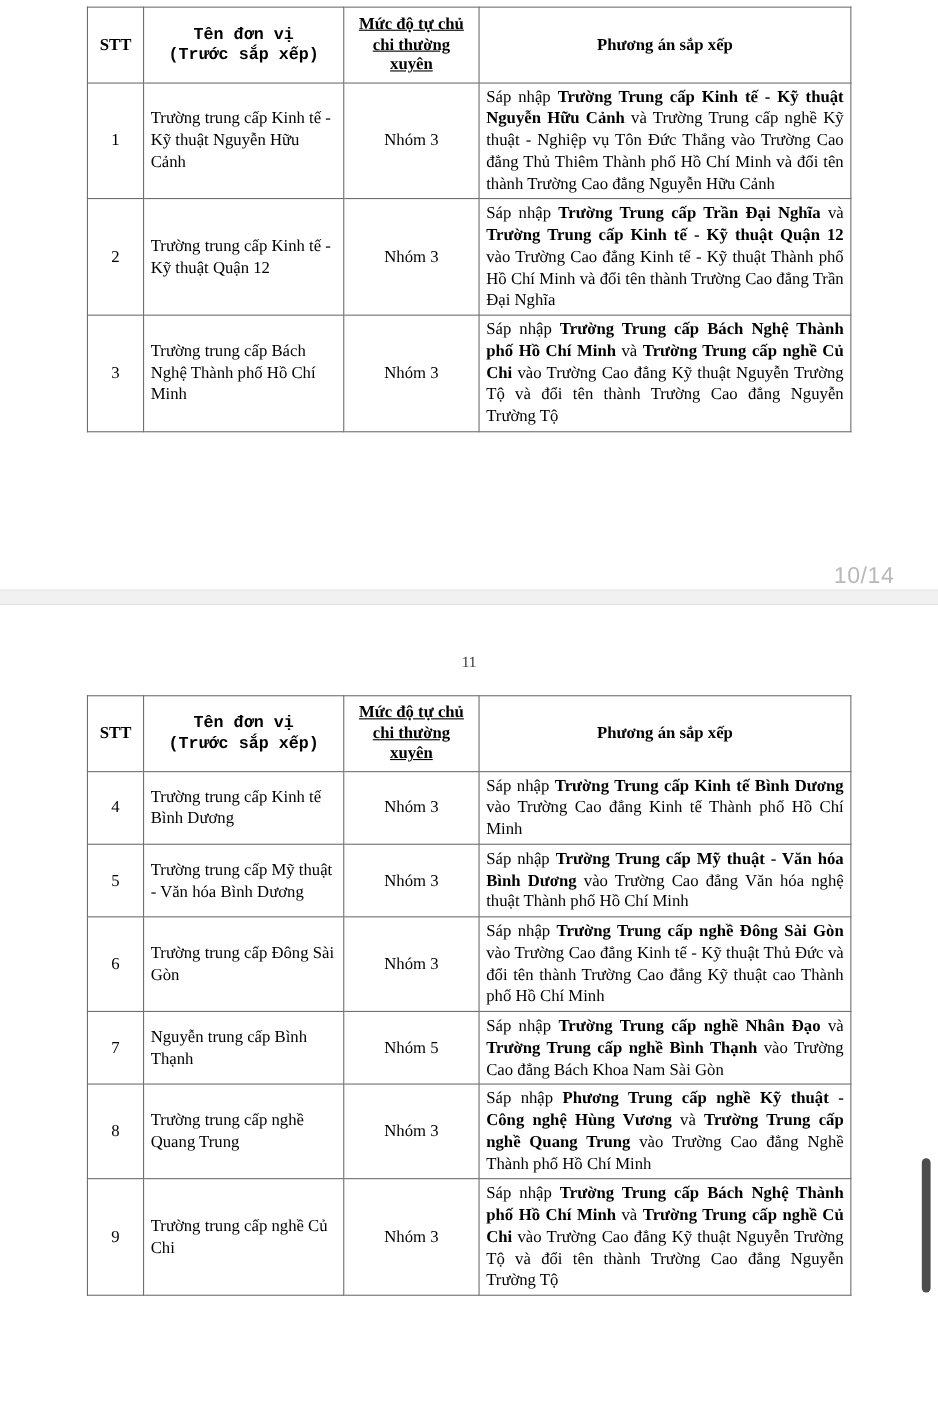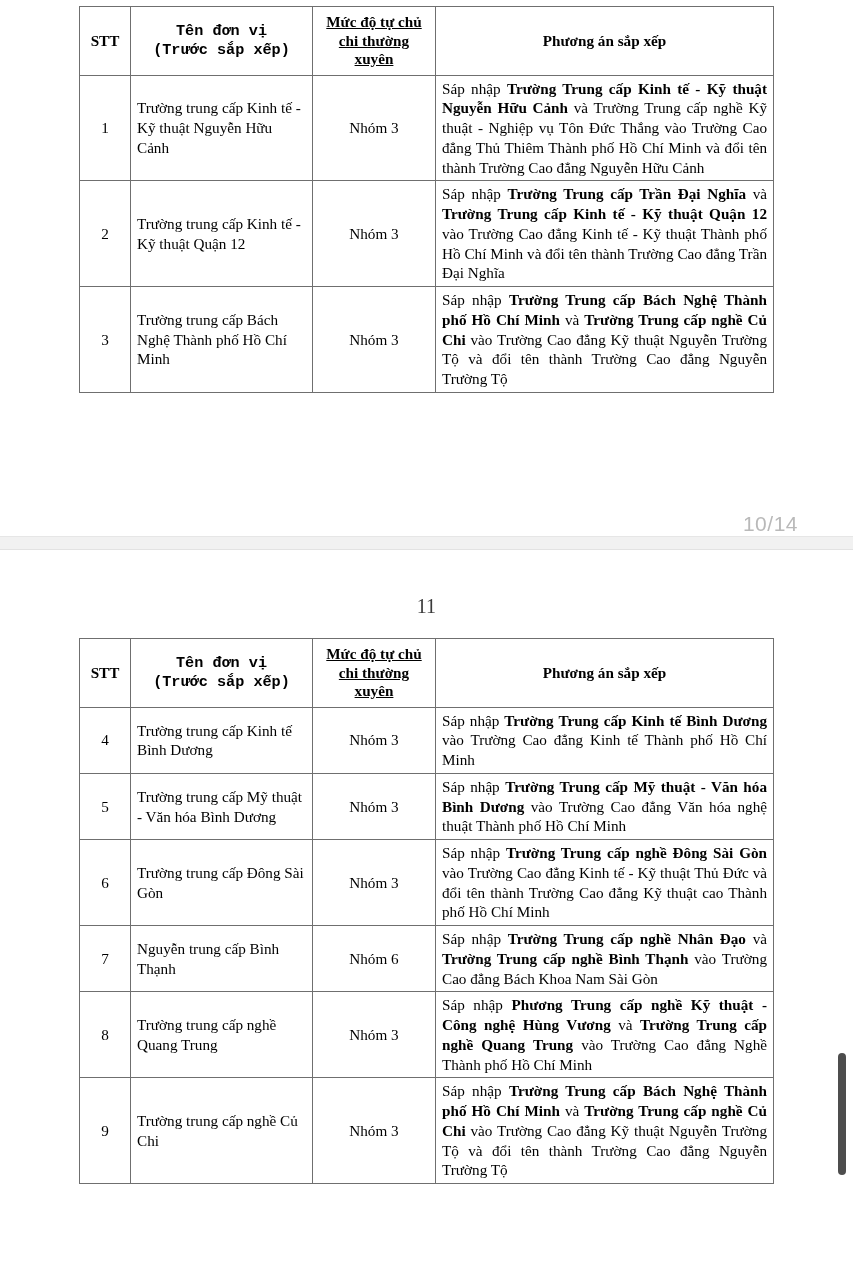--- a/index.html
+++ b/index.html
@@ -37,33 +37,33 @@
     height: 14px;
     background: #f1f1f1;
     border-top: 1px solid #e6e6e6;
     border-bottom: 1px solid #e2e2e2;
     box-sizing: border-box;
   }
 
   
   .page-counter {
     position: absolute;
-    right: 55px;
+    right: 40px;
     top: 512px;
     font-family: "Liberation Sans", "DejaVu Sans", sans-serif;
     font-size: 21px;
     letter-spacing: 0.5px;
     color: #b9b9b9;
     user-select: none;
   }
 
   
   .folio {
     text-align: center;
-    font-size: 20px;
+    font-size: 14px;
     color: #3a3a3a;
     line-height: 1;
   }
 
   
   .doc-table {
     border-collapse: collapse;
     table-layout: fixed;
     margin: 0 auto;
     width: 694px;
@@ -218,21 +218,21 @@
           </tr>
           <tr>
             <td class="cell-stt">6</td>
             <td class="cell-name">Trường trung cấp Đông Sài Gòn</td>
             <td class="cell-grp">Nhóm 3</td>
             <td class="cell-plan"><span>Sáp nhập </span><b>Trường Trung cấp nghề Đông Sài Gòn</b><span> vào Trường Cao đẳng Kinh tế - Kỹ thuật Thủ Đức và đổi tên thành Trường Cao đẳng Kỹ thuật cao Thành phố Hồ Chí Minh</span></td>
           </tr>
           <tr>
             <td class="cell-stt">7</td>
             <td class="cell-name">Nguyễn trung cấp Bình Thạnh</td>
-            <td class="cell-grp">Nhóm 6</td>
+            <td class="cell-grp">Nhóm 5</td>
             <td class="cell-plan"><span>Sáp nhập </span><b>Trường Trung cấp nghề Nhân Đạo</b><span> và </span><b>Trường Trung cấp nghề Bình Thạnh</b><span> vào Trường Cao đẳng Bách Khoa Nam Sài Gòn</span></td>
           </tr>
           <tr>
             <td class="cell-stt">8</td>
             <td class="cell-name">Trường trung cấp nghề Quang Trung</td>
             <td class="cell-grp">Nhóm 3</td>
             <td class="cell-plan"><span>Sáp nhập </span><b>Phương Trung cấp nghề Kỹ thuật - Công nghệ Hùng Vương</b><span> và </span><b>Trường Trung cấp nghề Quang Trung</b><span> vào Trường Cao đẳng Nghề Thành phố Hồ Chí Minh</span></td>
           </tr>
           <tr>
             <td class="cell-stt">9</td>

